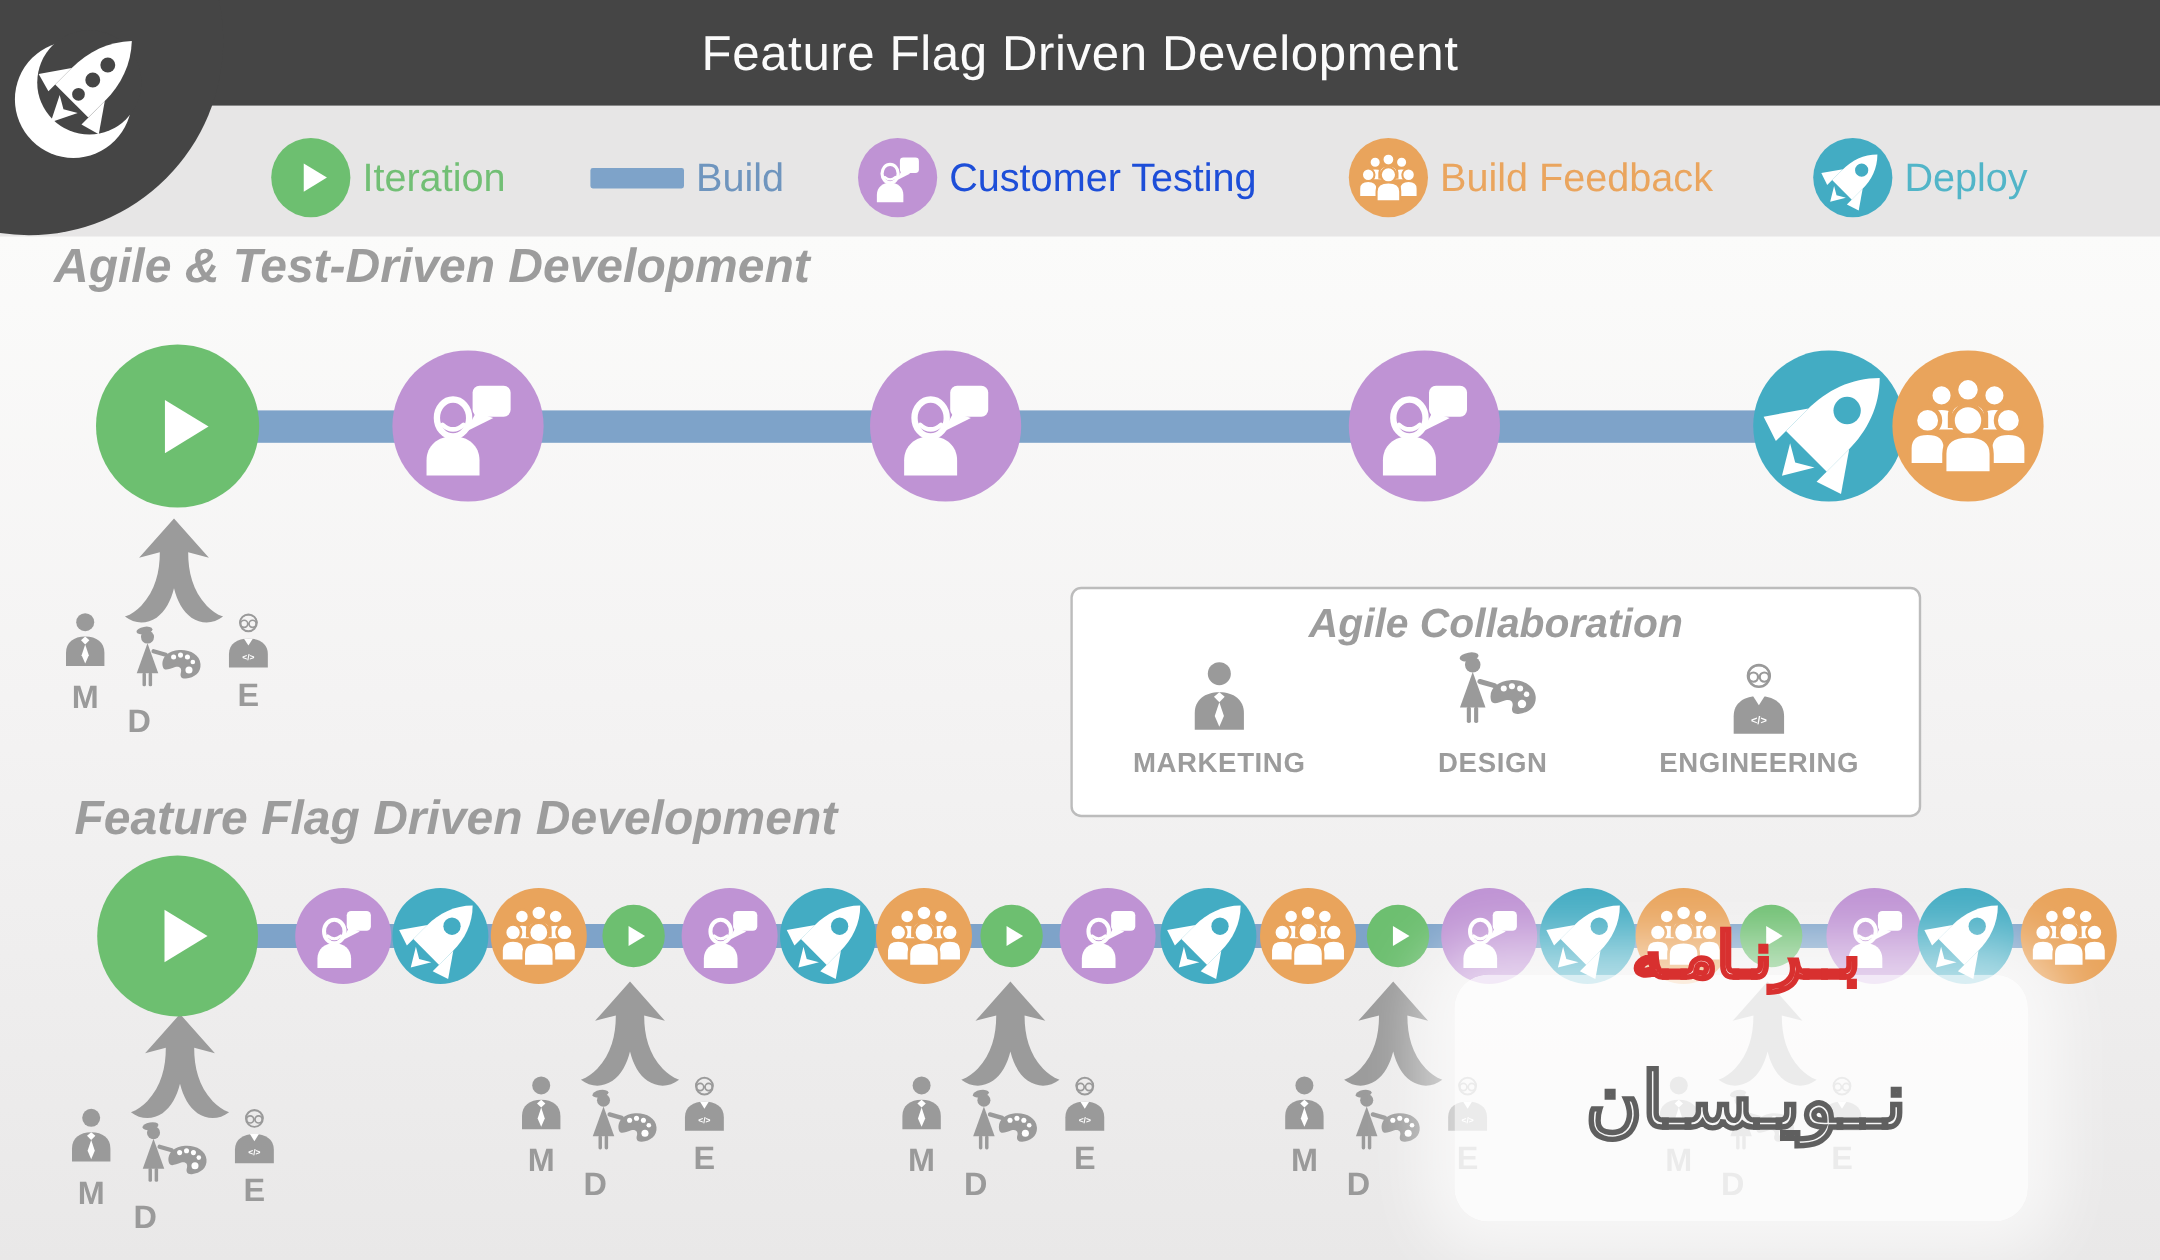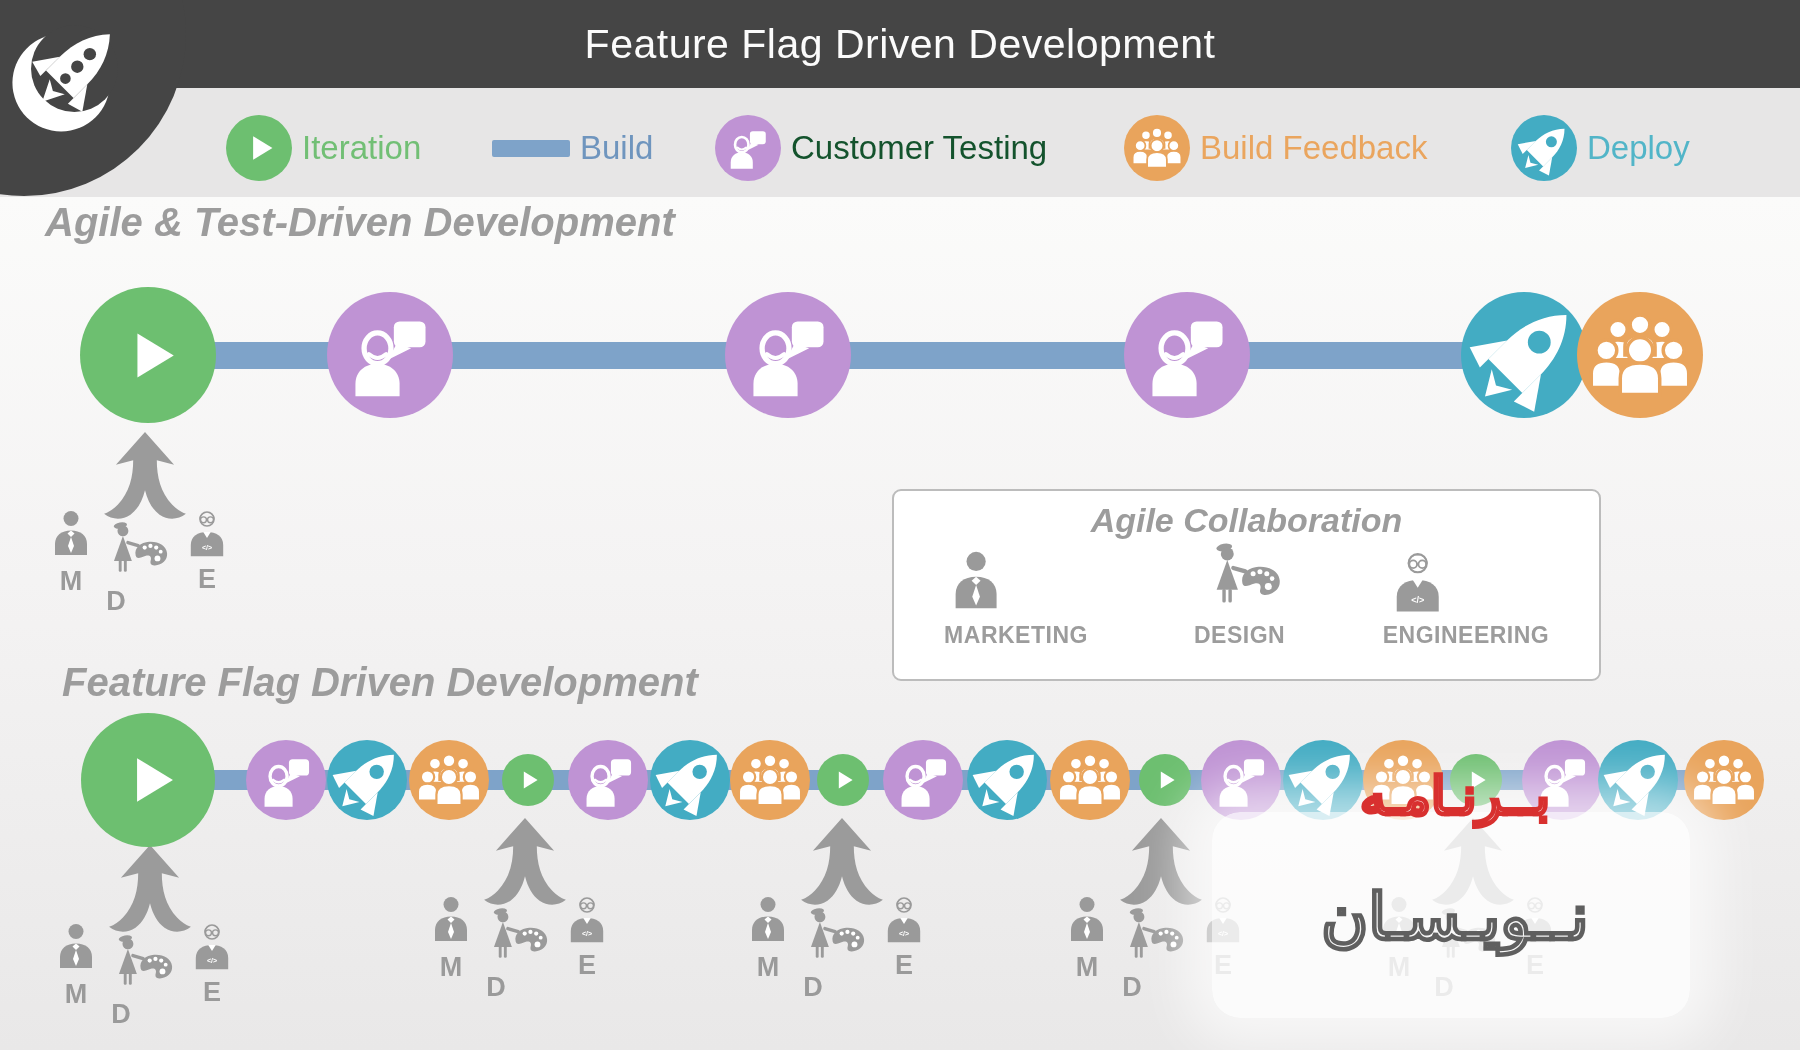--- a/index.html
+++ b/index.html
@@ -43,21 +43,21 @@
   .mde-fig{position:absolute;}
   .mde-letter{position:absolute;width:40px;text-align:center;font-size:27px;
               font-weight:700;color:#9a9a9a;}
 
   
   .team-box{position:absolute;left:892px;top:489px;width:705px;height:188px;background:#fff;
             border:2px solid #bcbcbc;border-radius:9px;z-index:6;}
   .team-title{position:absolute;top:10px;left:0;width:100%;text-align:center;
               font-style:italic;font-weight:700;font-size:34px;color:#9c9c9c;}
   .team-col{position:absolute;top:66px;height:92px;display:flex;flex-direction:column;
-            justify-content:flex-end;transform:translateX(-50%);gap:5px;}
+            align-items:center;justify-content:flex-end;transform:translateX(-50%);gap:5px;}
   .team-role-label{font-size:23px;font-weight:700;color:#9c9c9c;letter-spacing:.5px;}
 
   
   .wm{position:absolute;left:1212px;top:812px;width:478px;height:206px;
       background:rgba(255,255,255,.8);border-radius:28px;
       box-shadow:0 0 50px 28px rgba(255,255,255,.62);z-index:40;}
   .wm-line{position:absolute;text-align:center;direction:rtl;font-weight:700;z-index:41;white-space:nowrap;}
   .wm-l1{left:1240px;top:766px;width:430px;font-size:52px;color:#d8302f;
          -webkit-text-fill-color:#fdf4f3;-webkit-text-stroke:3px #d8302f;letter-spacing:1px;}
   .wm-l2{left:1255px;top:880px;width:400px;font-size:64px;color:#5f5f5f;
@@ -189,21 +189,21 @@
           </svg>
         </div>
         <span class="legend-label" style="color: rgb(114, 191, 117);">Iteration</span>
       </div>
       <div class="legend-item" style="left: 715px;">
         <div class="legend-circle" style="background: rgb(191, 147, 212);">
           <svg width="48" height="48" style="overflow: visible; --c: #bf93d4;">
             <use href="#i-bubble"></use>
           </svg>
         </div>
-        <span class="legend-label" style="color: #14532d;">Customer Testing</span>
+        <span class="legend-label" style="color: #1d4ed8;">Customer Testing</span>
       </div>
       <div class="legend-item" style="left: 1124px;">
         <div class="legend-circle" style="background: rgb(233, 164, 92);">
           <svg width="58" height="58" style="overflow: visible; --c: #e9a45c;">
             <use href="#i-crowd"></use>
           </svg>
         </div>
         <span class="legend-label" style="color: rgb(234, 165, 94);">Build Feedback</span>
       </div>
       <div class="legend-item" style="left: 1511px;">

